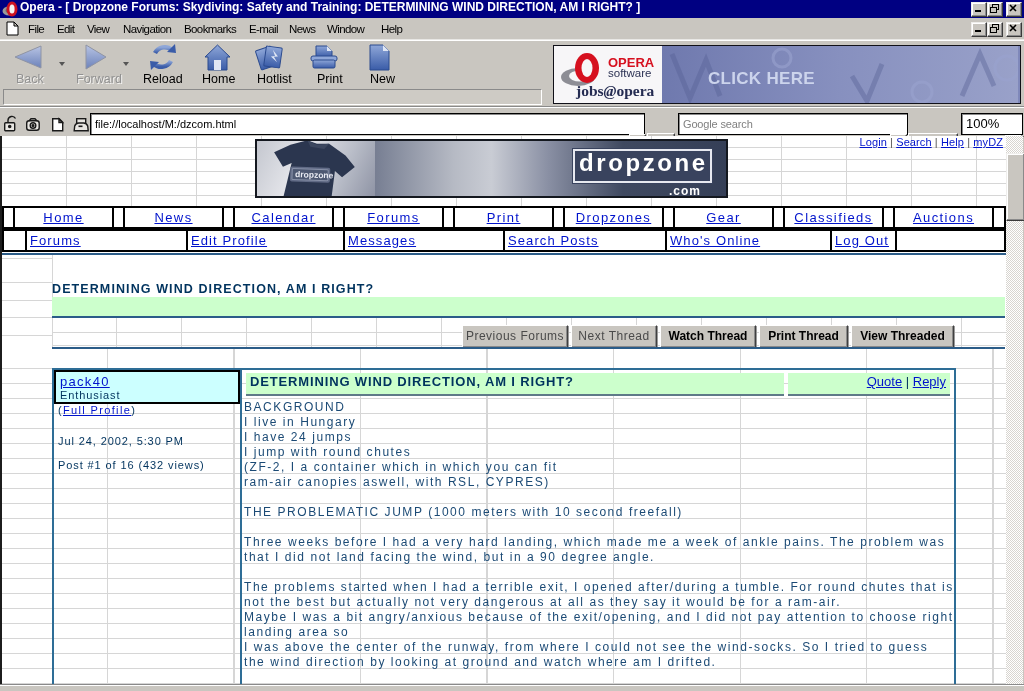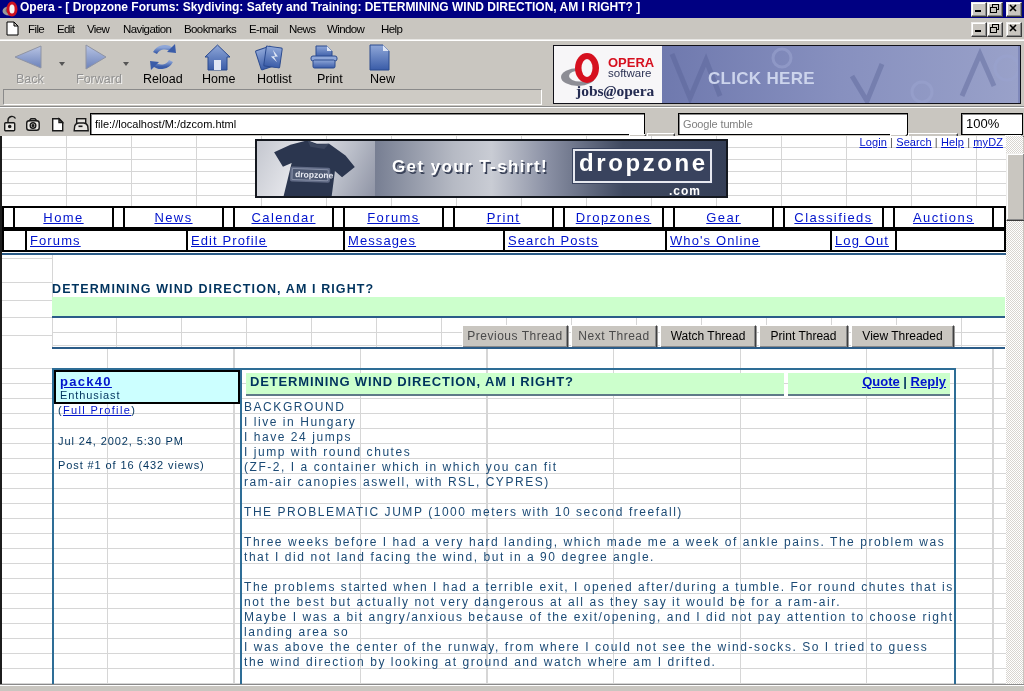--- a/index.html
+++ b/index.html
@@ -30,21 +30,21 @@
   #leftedge{left:0;top:136px;width:2px;height:548px;background:#1c1c1c;}
   #bottomstrip{left:0;top:684px;width:1024px;height:7px;background:#c9c6c0;border-top:1px solid #8a8a8a;box-shadow:inset 0 1px 0 #fff;}
   a{color:#0013cc;text-decoration:underline;}
   .navlink{font-size:13px;letter-spacing:1.4px;}
   .grid{position:absolute;}
   .nav1{border:2px solid #000;text-align:center;font-size:12px;}
   .nav2{border:2px solid #000;font-size:12px;padding-left:3px;}
   .nav2 .navlink{letter-spacing:1.1px;}
   .tbtn{top:189px;height:21px;background:#c9c6c0;border-top:1px solid #fff;border-left:1px solid #fff;
         border-right:1px solid #404040;border-bottom:1px solid #404040;box-shadow:inset -1px -1px 0 #8a8a8a, 1px 1px 0 #9a9a9a;
-        font-size:12px;font-weight:normal;text-align:center;line-height:20px;}
+        font-size:12px;font-weight:bold;text-align:center;line-height:20px;}
   .dim{font-weight:normal;color:#4a4a4a;letter-spacing:0.5px;}
   .sbtext{font-size:11px;color:#00335e;letter-spacing:0.9px;white-space:nowrap;}
   .sbtext a{font-size:11px;}
   #postbody{font-size:12px;line-height:15px;color:#1b4a75;letter-spacing:1.55px;white-space:pre;}
 </style>
 </head>
 <body>
 
 <div class="abs" id="titlebar"></div>
 <svg class="abs" style="left:2px;top:1px" width="17" height="16" viewBox="0 0 17 16">
@@ -202,21 +202,21 @@
   </g>
 </svg>
 <div class="abs field" style="left:90px;width:553px;">
     <span style="position:absolute;left:4px;top:4px;font-size:11px;white-space:nowrap;">file://localhost/M:/dzcom.html</span>
   </div>
 <div class="abs btn3d" style="left:629px;top:114px;width:15px;height:18px;"><svg width="13" height="16">
       <path d="M3 6 l7 0 -3.5 5 z" fill="#000"></path>
     </svg></div>
 <div class="abs btn3d" style="left:647px;top:113px;width:26px;height:20px;text-align:center;font-size:13px;"><span style="position:relative;top:1px;">Go</span></div>
 <div class="abs field" style="left:678px;width:228px;">
-    <span style="position:absolute;left:4px;top:4px;font-size:11px;letter-spacing:-0.15px;color:#808080;">Google tumble</span>
+    <span style="position:absolute;left:4px;top:4px;font-size:11px;letter-spacing:-0.15px;color:#808080;">Google search</span>
   </div>
 <div class="abs btn3d" style="left:890px;top:114px;width:15px;height:18px;"><svg width="13" height="16">
       <path d="M3 6 l7 0 -3.5 5 z" fill="#000"></path>
     </svg></div>
 <div class="abs btn3d" style="left:908px;top:113px;width:48px;height:20px;text-align:center;font-size:13px;"><span style="position:relative;top:1px;">Search</span></div>
 <div class="abs field" style="left:961px;width:60px;">
     <span style="position:absolute;left:4px;top:2px;">100%</span>
   </div>
 <div class="abs btn3d" style="left:1005px;top:115px;width:15px;height:17px;"><svg width="13" height="15">
       <path d="M3 5 l7 0 -3.5 5 z" fill="#000"></path>
@@ -251,21 +251,20 @@
       <g transform="rotate(9 65 34)">
         <path d="M36 14 L52 7 L62 9 L74 7 L92 16 L103 26 L92 38 L84 33 L85 67 L37 69 L40 32 L32 37 L21 24 Z" fill="#2b364f"></path>
         <path d="M52 7 L62 10 L74 7 L70 13 L56 13 Z" fill="#3c475f"></path>
         <g transform="rotate(-7 60 40)">
           <rect x="40" y="33" width="40" height="15" rx="2" fill="#606a85"></rect>
           <rect x="42" y="35" width="36" height="11" rx="1" fill="#4d5872" stroke="#8891a8" stroke-width="1"></rect>
           <text x="45" y="43.5" font-size="8.5" font-weight="bold" fill="#e8eaf2" font-family="Liberation Sans">dropzone</text>
         </g>
       </g>
     </svg>
-    <div class="abs" style="left:135px;top:16px;font-size:17px;font-weight:bold;color:#fff;text-shadow:1.5px 1.5px 0 #3a4258;letter-spacing:1.4px;">Get your T-shirt!</div>
     <div class="abs" style="left:316px;top:8px;width:135px;height:30px;background:#39435e;border:2px solid #e7e9f0;box-shadow:0 0 0 1px #39435e;">
       <div class="abs" style="left:4px;top:-2px;font-size:24px;font-weight:bold;color:#fff;letter-spacing:2.6px;">dropzone</div>
     </div>
     <div class="abs" style="left:412px;top:43px;font-size:12px;font-weight:bold;color:#fff;letter-spacing:1px;">.com</div>
   </div>
 
   <table style="position:absolute;left:0;top:70px;width:1004px;height:23px;border-collapse:collapse;table-layout:fixed;" cellspacing="0">
     <tbody>
         <tr>
       <td style="border:2px solid #000;width:7px;"></td>
@@ -305,43 +304,43 @@
     </tr>
   </tbody>
     </table>
   <div class="abs" style="left:0;top:117px;width:1004px;height:2px;background:#2b5c88;"></div>
 
   <div class="abs" style="left:50px;top:146px;font-size:12.5px;font-weight:bold;color:#00335e;letter-spacing:1.1px;">
     DETERMINING WIND DIRECTION, AM I RIGHT?
   </div>
   <div class="abs" style="left:50px;top:161px;width:953px;height:19px;background:#ccffcc;border-bottom:2px solid #2b5c88;"></div>
 
-  <div class="abs tbtn dim" style="left:460px;width:104px;">Previous Thread</div>
+  <div class="abs tbtn dim" style="left:460px;width:104px;">Previous Forums</div>
   <div class="abs tbtn dim" style="left:569px;width:84px;">Next Thread</div>
   <div class="abs tbtn" style="left:658px;width:94px;">Watch Thread</div>
   <div class="abs tbtn" style="left:757px;width:87px;">Print Thread</div>
   <div class="abs tbtn" style="left:849px;width:101px;">View Threaded</div>
   <div class="abs" style="left:50px;top:211px;width:953px;height:2px;background:#2b5c88;"></div>
 
   <div class="abs" style="left:50px;top:232px;width:900px;height:316px;border:2px solid #2e6d96;border-bottom:none;">
     <div class="abs" style="left:186px;top:0;width:2px;height:314px;background:#2e6d96;"></div>
 
     <div class="abs" style="left:0;top:0;width:186px;height:34px;box-sizing:border-box;background:#ccffff;border:2px solid #000;">
-      <a href="#" style="position:absolute;left:4px;top:2px;font-size:13px;font-weight:bold;letter-spacing:1.3px;">pack40</a>
+      <a href="#" style="position:absolute;left:4px;top:2px;font-size:13px;font-weight:normal;letter-spacing:1.3px;">pack40</a>
       <div class="abs sbtext" style="left:4px;top:17px;">Enthusiast</div>
     </div>
     <div class="abs sbtext" style="left:4px;top:34px;letter-spacing:1.35px;">(<a href="#">Full Profile</a>)</div>
     <div class="abs sbtext" style="left:4px;top:65px;">Jul 24, 2002, 5:30 PM</div>
     <div class="abs sbtext" style="left:4px;top:89px;">Post #1 of 16 (432 views)</div>
 
     <div class="abs" style="left:192px;top:3px;width:538px;height:21px;background:#ccffcc;border-bottom:2px solid #5e7a88;">
       <div class="abs" style="left:4px;top:1px;font-size:13px;font-weight:bold;color:#00335e;letter-spacing:0.85px;white-space:nowrap;">DETERMINING WIND DIRECTION, AM I RIGHT?</div>
     </div>
     <div class="abs" style="left:734px;top:3px;width:162px;height:21px;background:#ccffcc;border-bottom:2px solid #5e7a88;">
-      <div class="abs" style="right:4px;top:1px;font-size:13px;font-weight:bold;color:#00335e;white-space:nowrap;"><a href="#">Quote</a> | <a href="#">Reply</a></div>
+      <div class="abs" style="right:4px;top:1px;font-size:13px;font-weight:normal;color:#00335e;white-space:nowrap;"><a href="#">Quote</a> | <a href="#">Reply</a></div>
     </div>
     <div class="abs" id="postbody" style="left:190px;top:30px;width:724px;">BACKGROUND
 I live in Hungary
 I have 24 jumps
 I jump with round chutes
 (ZF-2, I a container which in which you can fit
 ram-air canopies aswell, with RSL, CYPRES)
 
 THE PROBLEMATIC JUMP (1000 meters with 10 second freefall)
 

